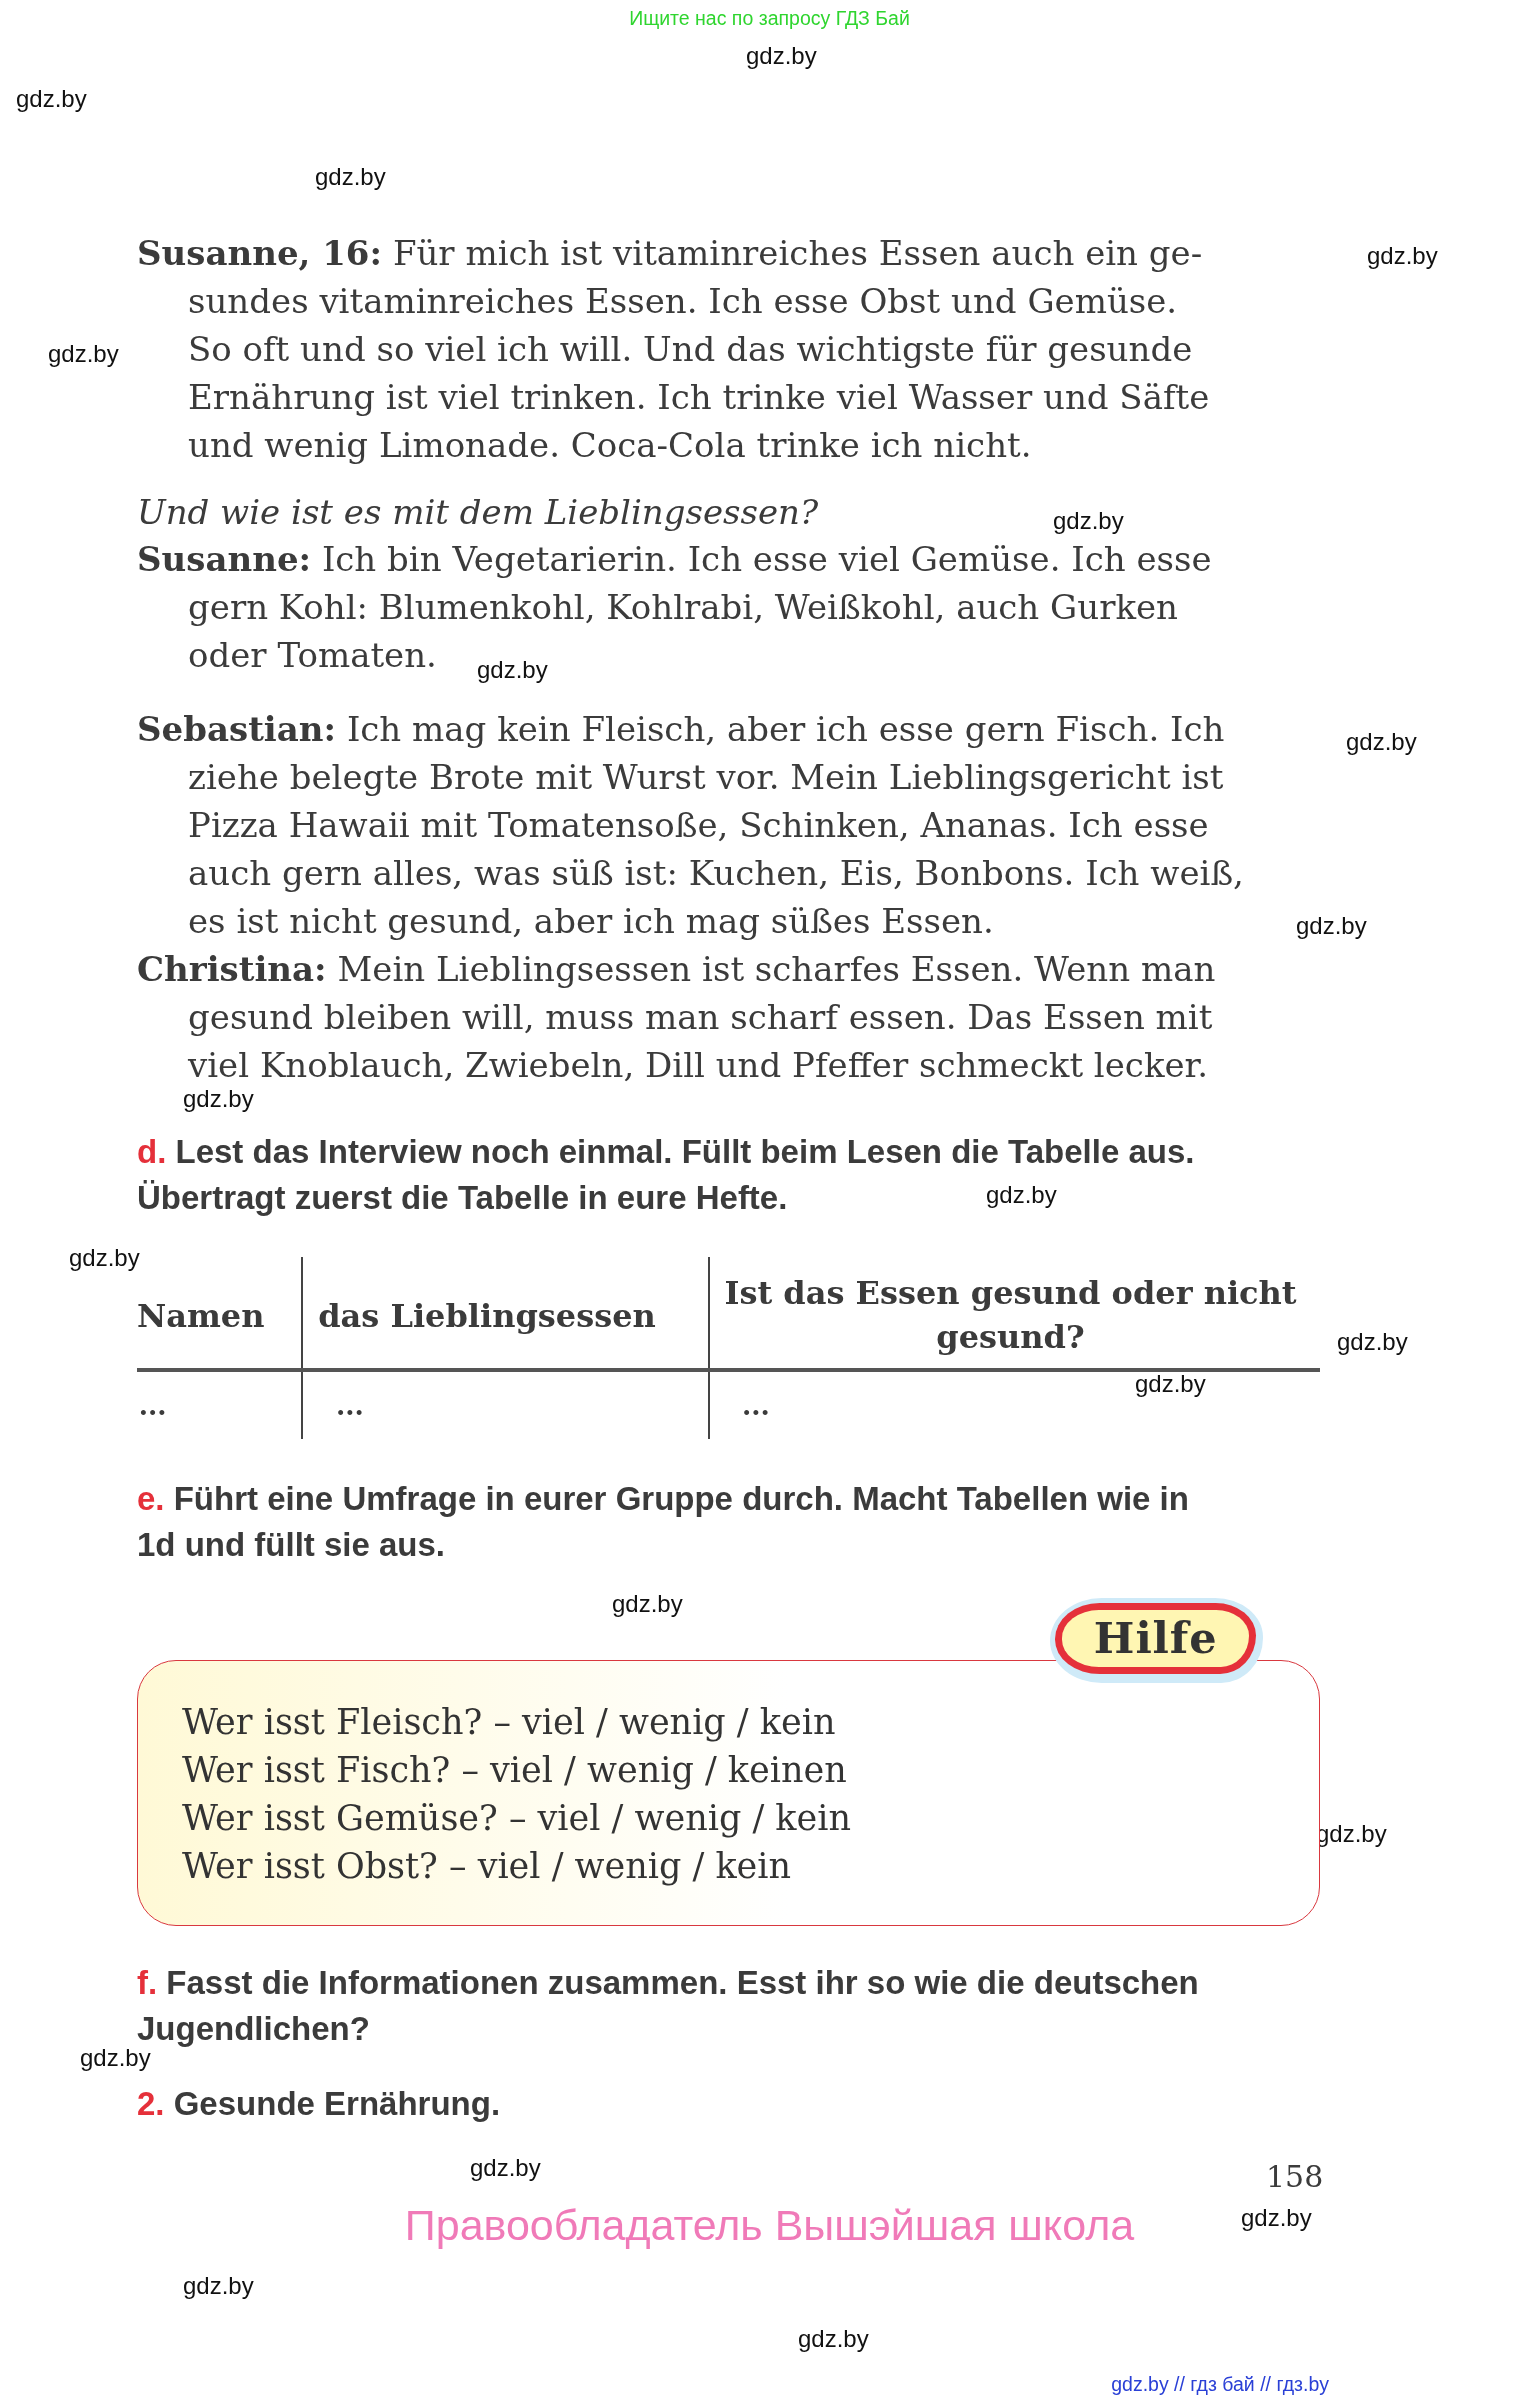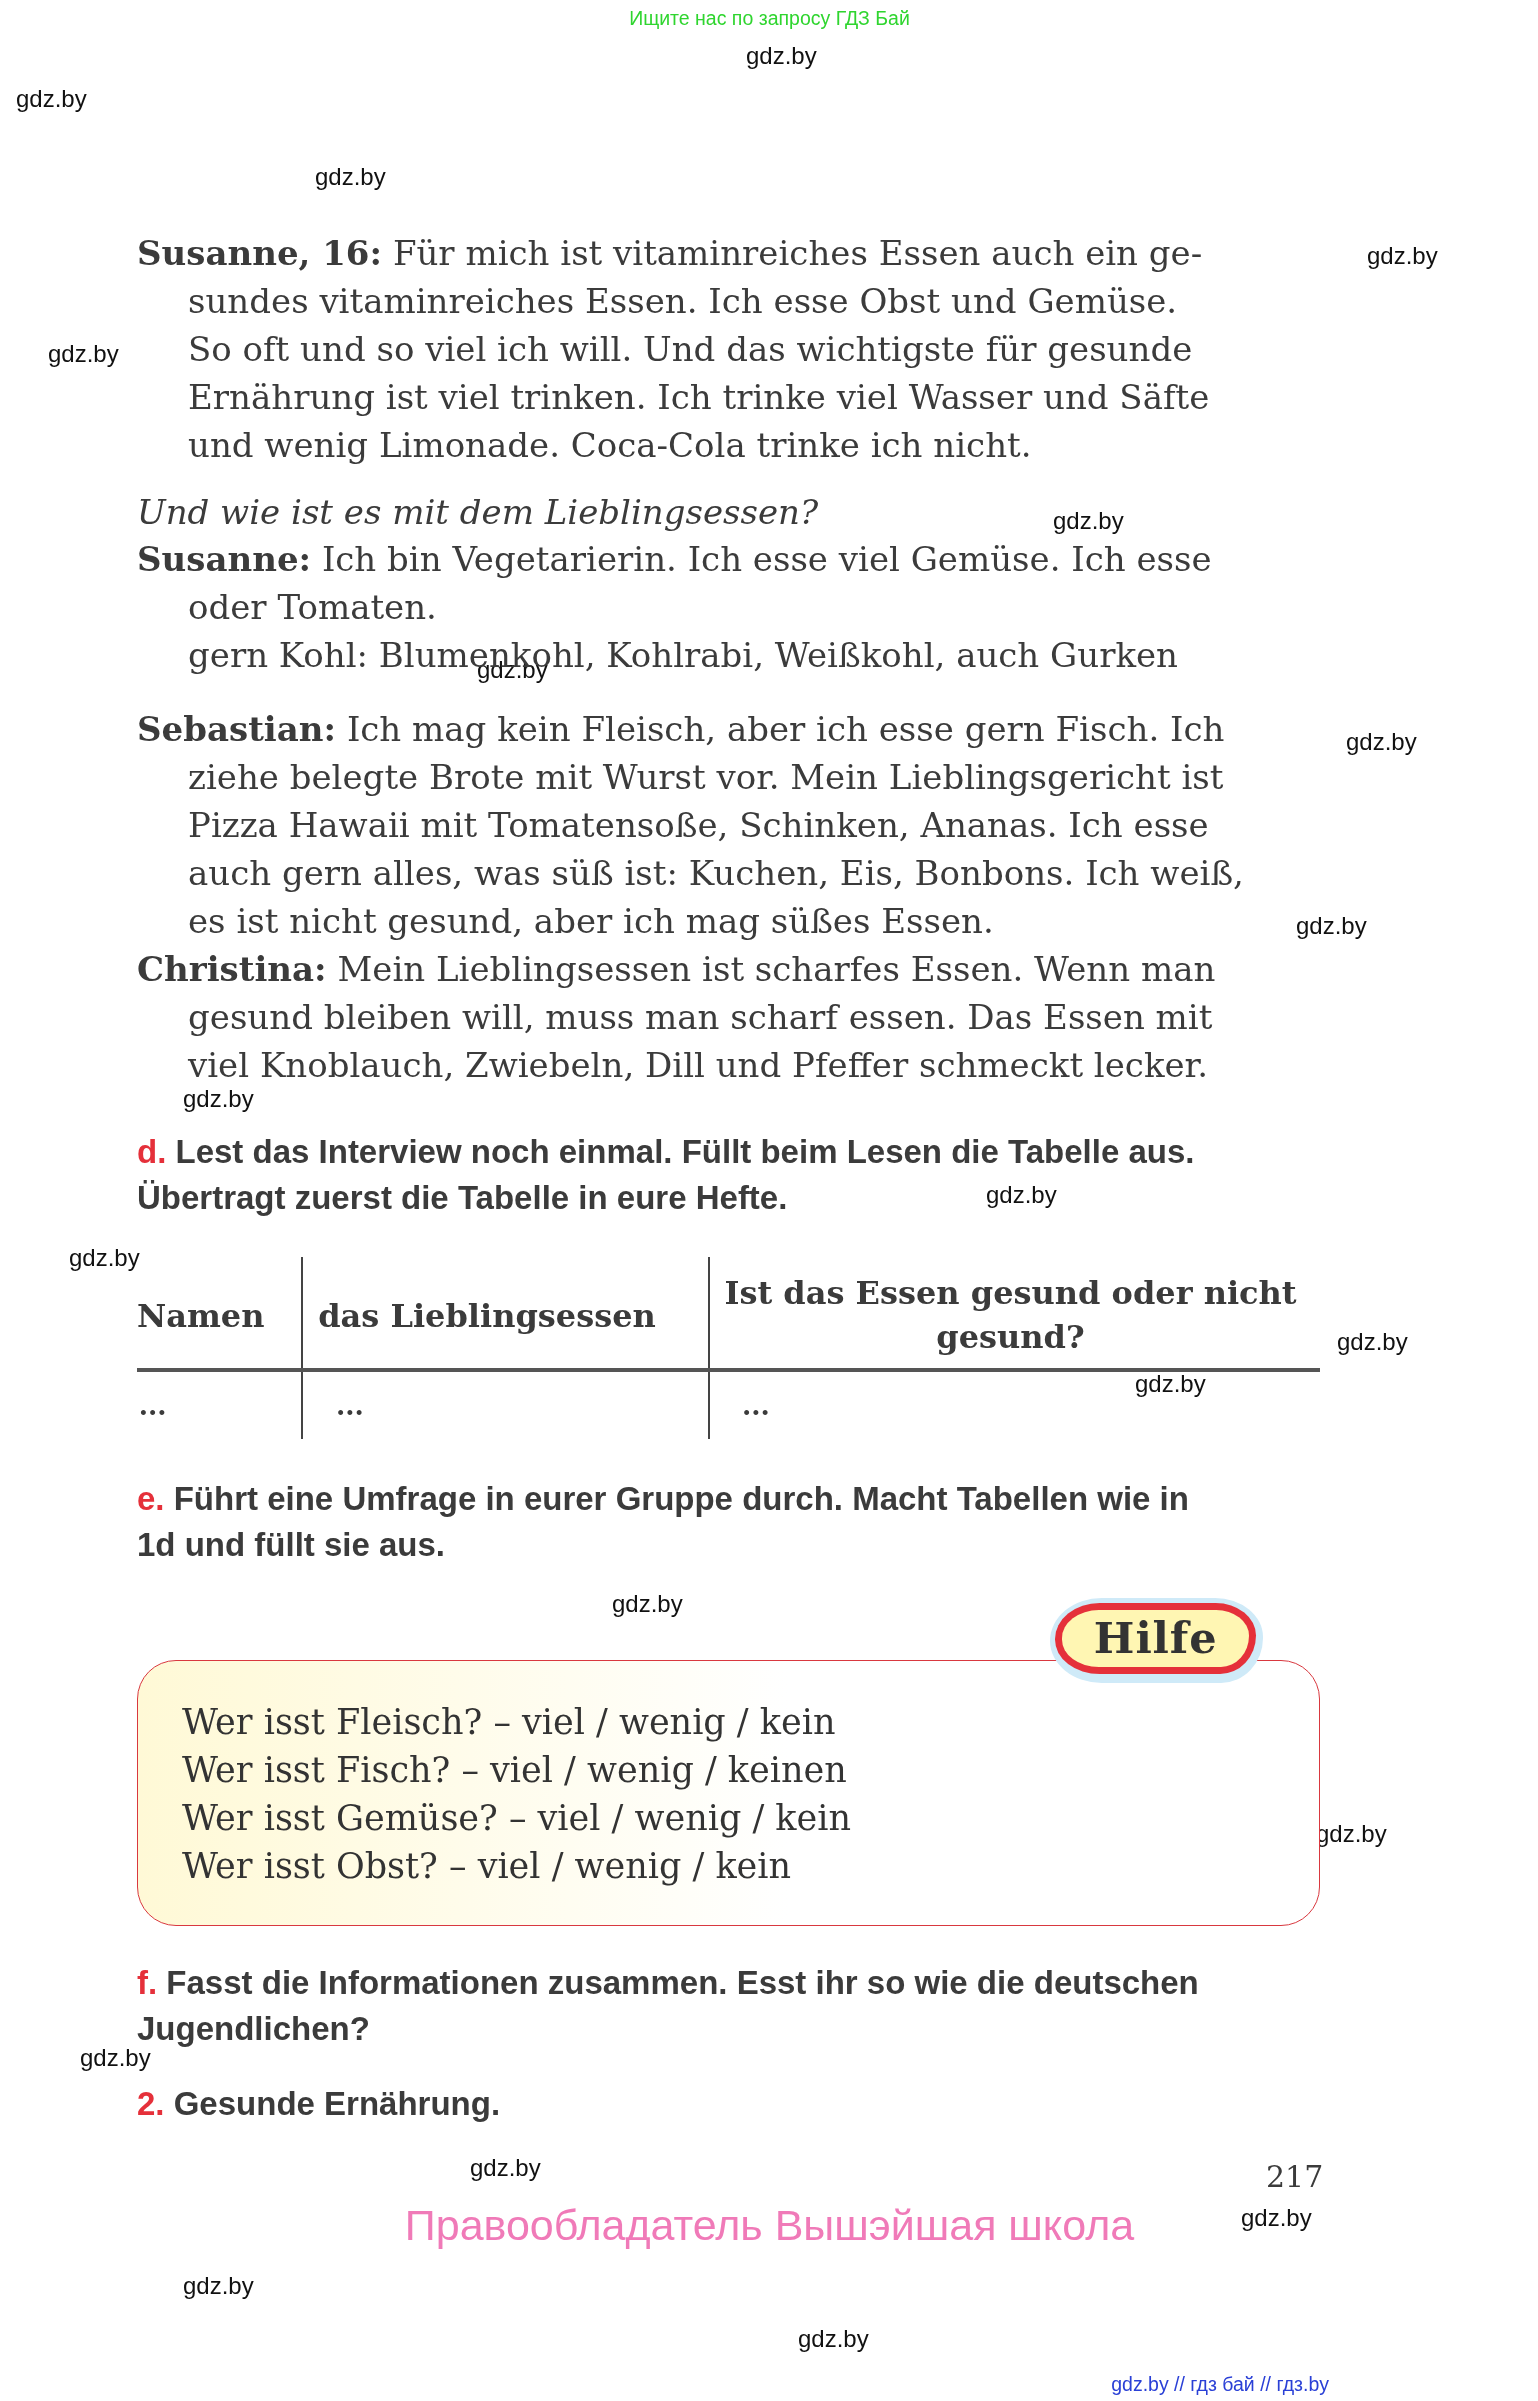--- a/index.html
+++ b/index.html
@@ -63,22 +63,22 @@
   <span class="line indent">sundes vitaminreiches Essen. Ich esse Obst und Gemüse.</span>
   <span class="line indent">So oft und so viel ich will. Und das wichtigste für gesunde</span>
   <span class="line indent">Ernährung ist viel trinken. Ich trinke viel Wasser und Säfte</span>
   <span class="line indent">und wenig Limonade. Coca-Cola trinke ich nicht.</span>
 </div>
 
 <div class="question">Und wie ist es mit dem Lieblingsessen?</div>
 
 <div class="para" style="top:535px;">
   <span class="line"><span class="speaker">Susanne:</span> <span>Ich bin Vegetarierin. Ich esse viel Gemüse. Ich esse</span></span>
+  <span class="line indent">gern Kohl: Blumenkohl, Kohlrabi, Weißkohl, auch Gurken</span>
   <span class="line indent">oder Tomaten.</span>
-  <span class="line indent">gern Kohl: Blumenkohl, Kohlrabi, Weißkohl, auch Gurken</span>
 </div>
 
 <div class="para" style="top:705px;">
   <span class="line"><span class="speaker">Sebastian:</span> <span>Ich mag kein Fleisch, aber ich esse gern Fisch. Ich</span></span>
   <span class="line indent">ziehe belegte Brote mit Wurst vor. Mein Lieblingsgericht ist</span>
   <span class="line indent">Pizza Hawaii mit Tomatensoße, Schinken, Ananas. Ich esse</span>
   <span class="line indent">auch gern alles, was süß ist: Kuchen, Eis, Bonbons. Ich weiß,</span>
   <span class="line indent">es ist nicht gesund, aber ich mag süßes Essen.</span>
 </div>
 
@@ -130,16 +130,16 @@
 
 <div class="task" style="top:1960px;">
   <div><span class="mark">f.</span>&nbsp;<span>Fasst die Informationen zusammen. Esst ihr so wie die deutschen</span></div>
   <div>Jugendlichen?</div>
 </div>
 
 <div class="task" style="top:2081px;">
   <span class="mark">2.</span>&nbsp;<span>Gesunde Ernährung.</span>
 </div>
 
-<div class="page-num">217</div>
+<div class="page-num">158</div>
 <div class="publisher">Правообладатель Вышэйшая школа</div>
 <div class="bottom-note">gdz.by  //  гдз бай  //  гдз.by</div>
 
 
 </body></html>

